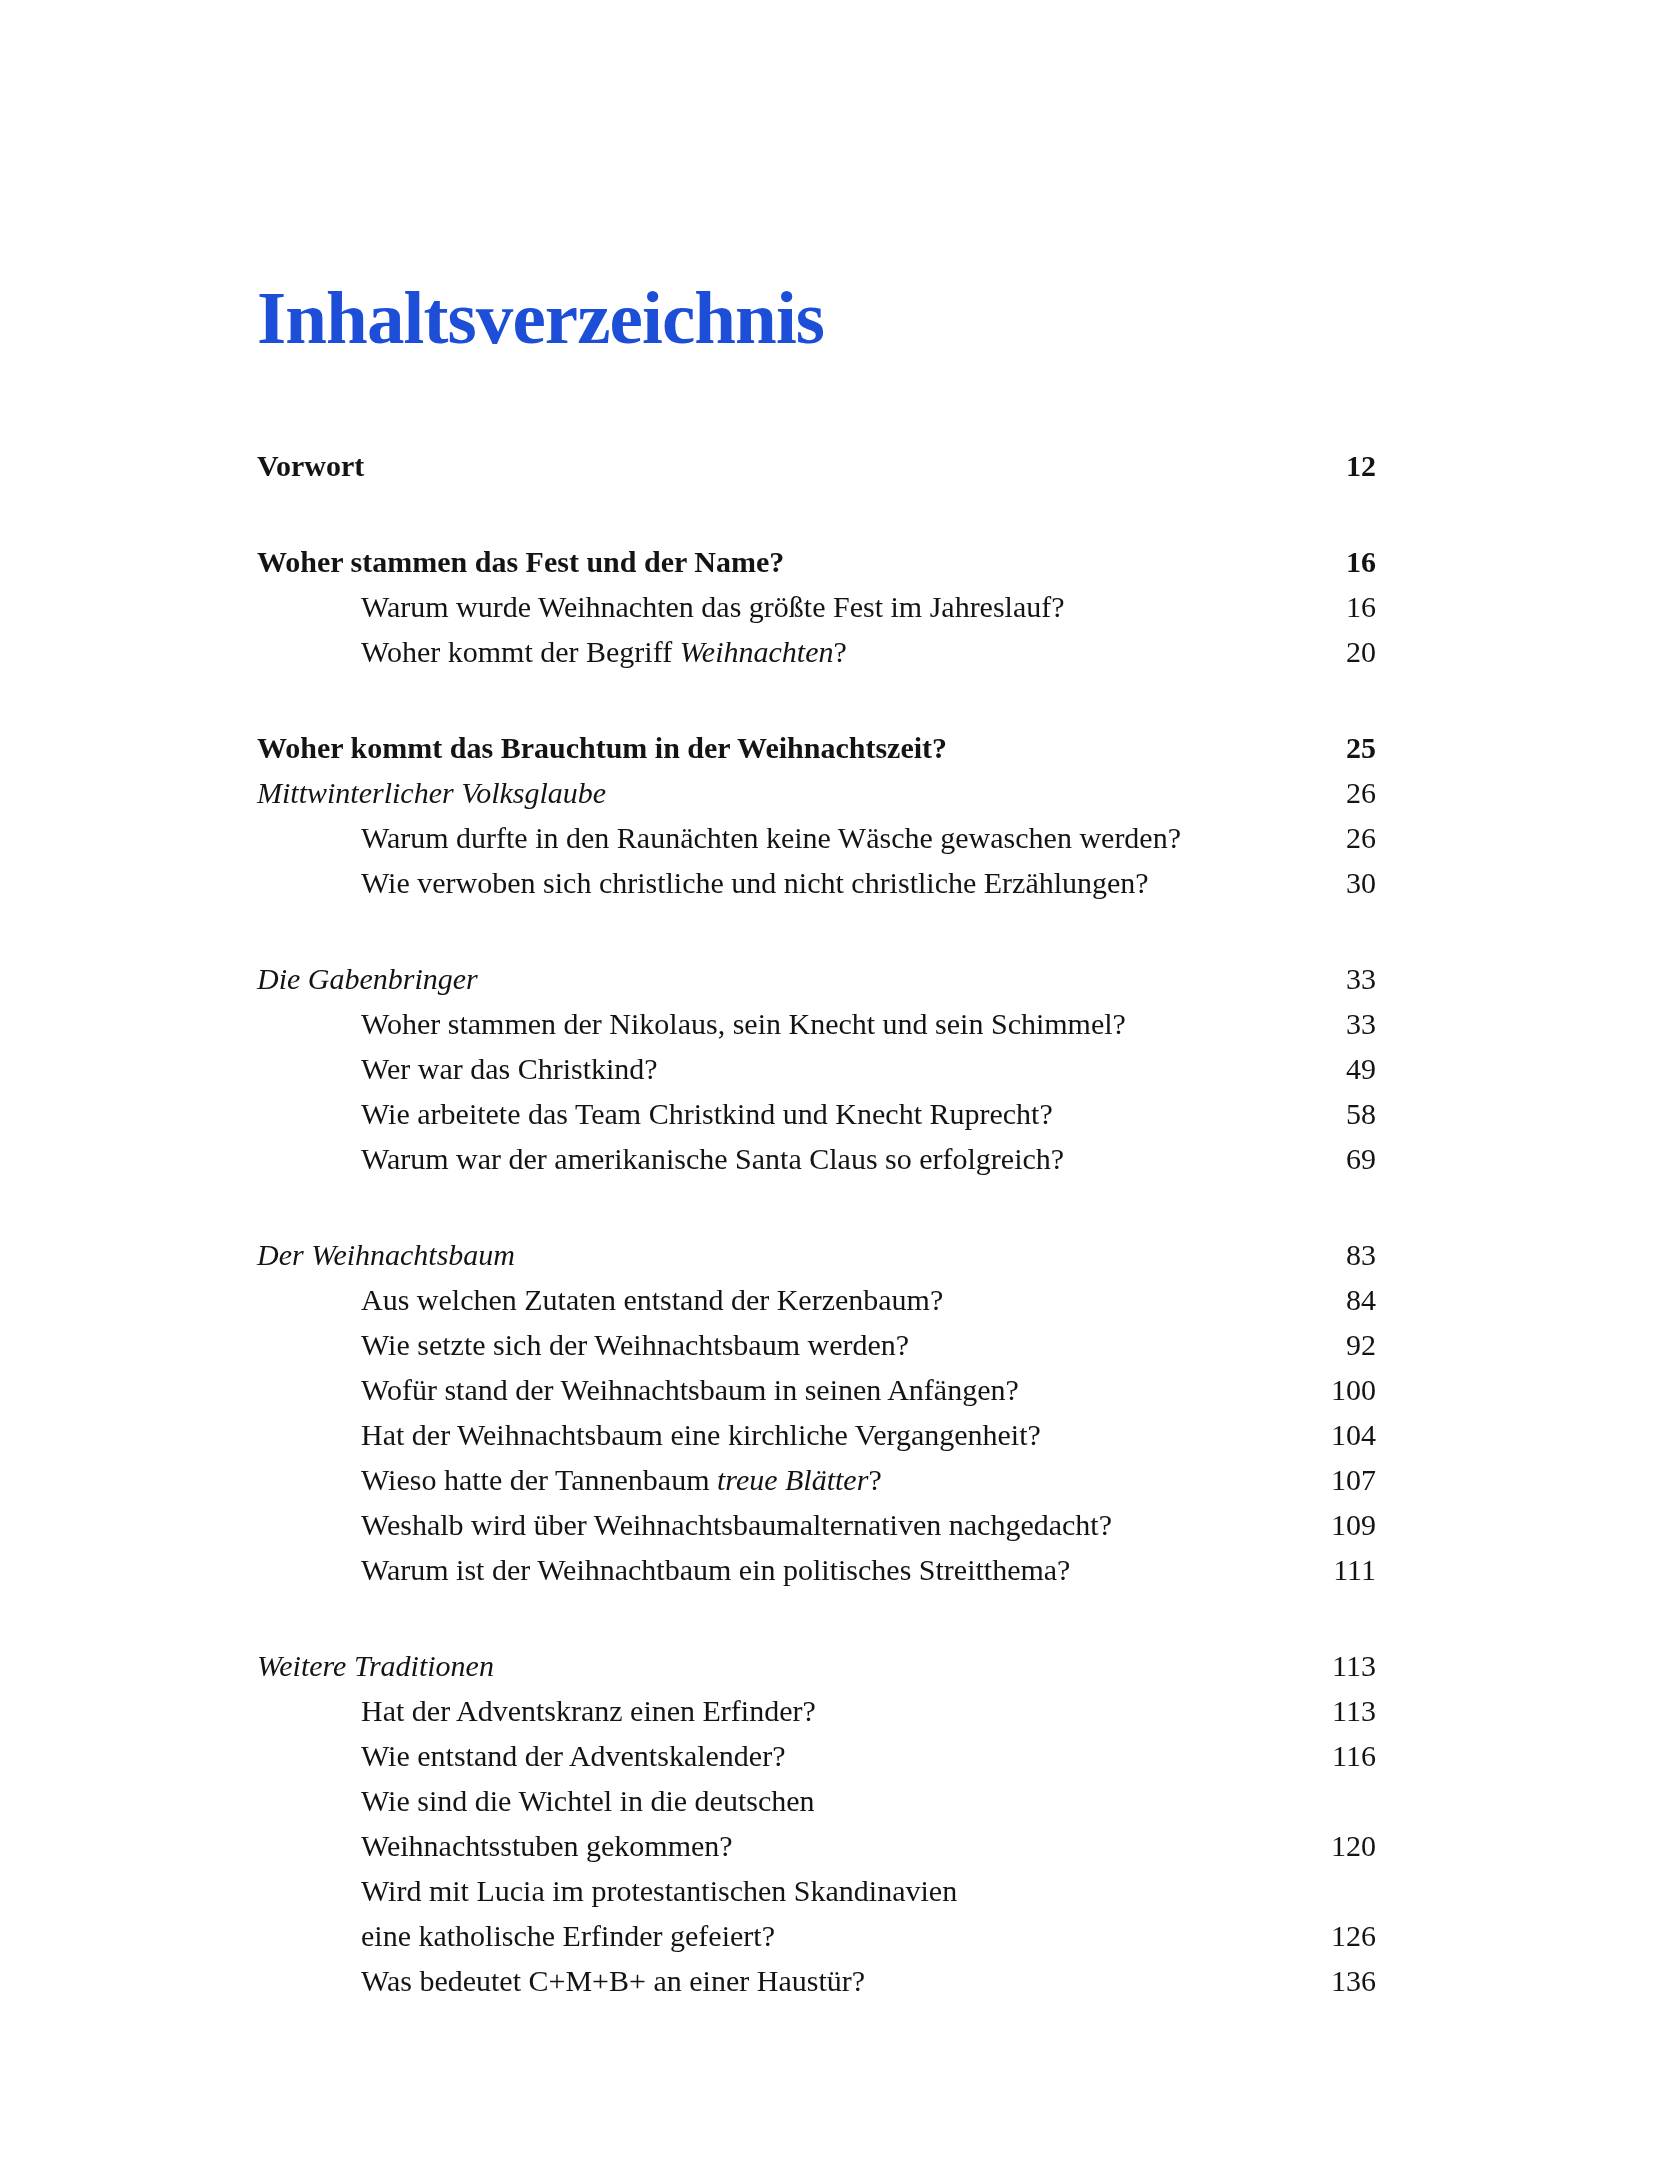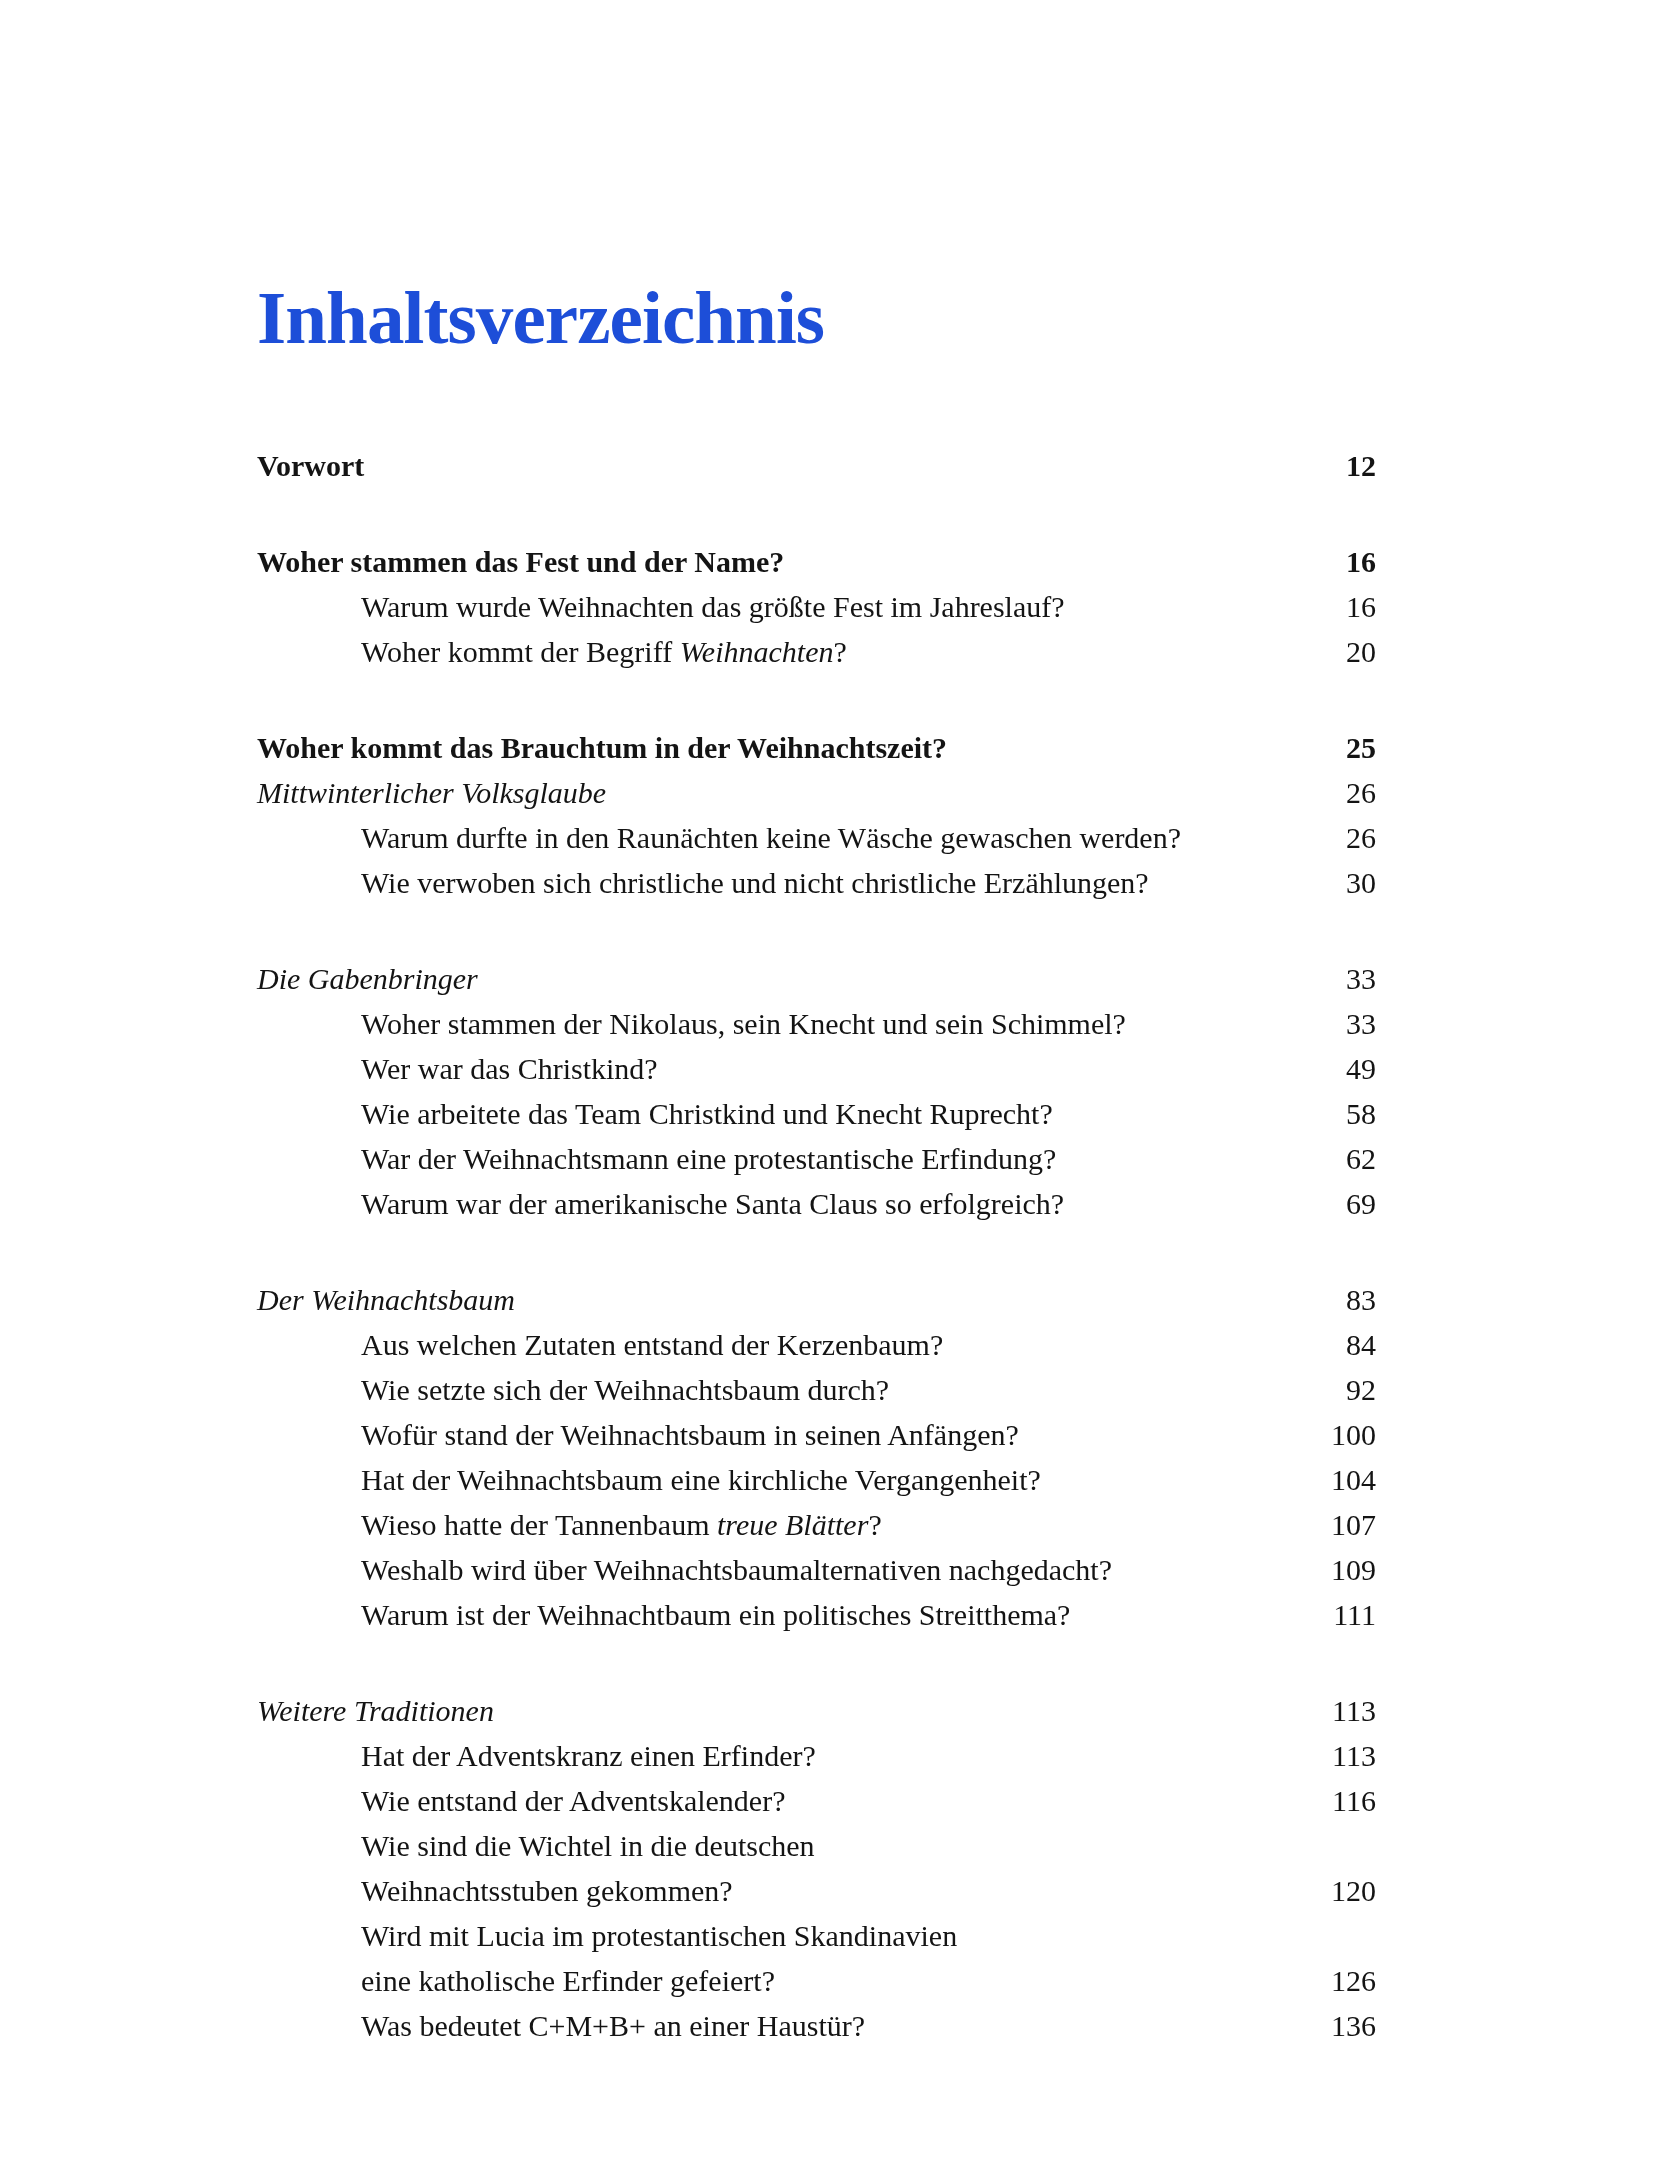--- a/index.html
+++ b/index.html
@@ -113,37 +113,33 @@
       </div>
       <div class="row normal indent">
         <span class="text">Wer war das Christkind?</span>
         <span class="pagenum">49</span>
       </div>
       <div class="row normal indent">
         <span class="text">Wie arbeitete das Team Christkind und Knecht Ruprecht?</span>
         <span class="pagenum">58</span>
       </div>
       <div class="row normal indent">
-        <span class="text">War der Weihnachtsmann eine protestantische Erfindung?</span>
-        <span class="pagenum">62</span>
-      </div>
-      <div class="row normal indent">
         <span class="text">Warum war der amerikanische Santa Claus so erfolgreich?</span>
         <span class="pagenum">69</span>
       </div>
       <div class="row italic gap">
         <span class="text">Der Weihnachtsbaum</span>
         <span class="pagenum">83</span>
       </div>
       <div class="row normal indent">
         <span class="text">Aus welchen Zutaten entstand der Kerzenbaum?</span>
         <span class="pagenum">84</span>
       </div>
       <div class="row normal indent">
-        <span class="text">Wie setzte sich der Weihnachtsbaum durch?</span>
+        <span class="text">Wie setzte sich der Weihnachtsbaum werden?</span>
         <span class="pagenum">92</span>
       </div>
       <div class="row normal indent">
         <span class="text">Wofür stand der Weihnachtsbaum in seinen Anfängen?</span>
         <span class="pagenum">100</span>
       </div>
       <div class="row normal indent">
         <span class="text">Hat der Weihnachtsbaum eine kirchliche Vergangenheit?</span>
         <span class="pagenum">104</span>
       </div>

